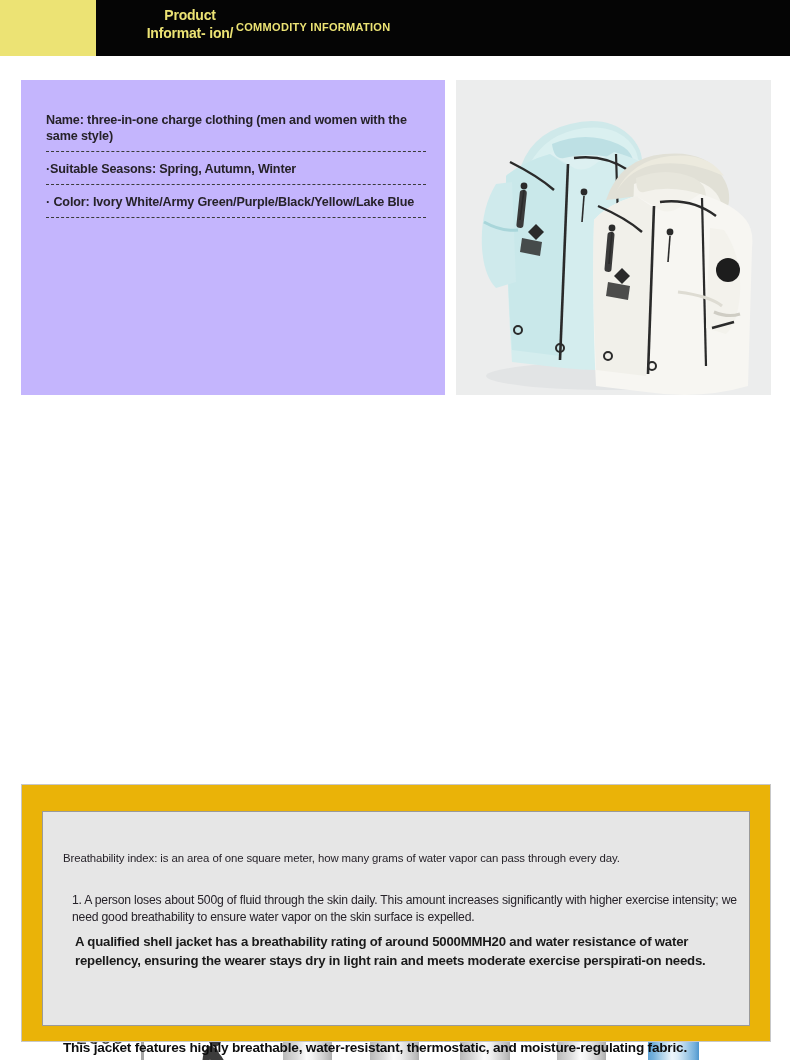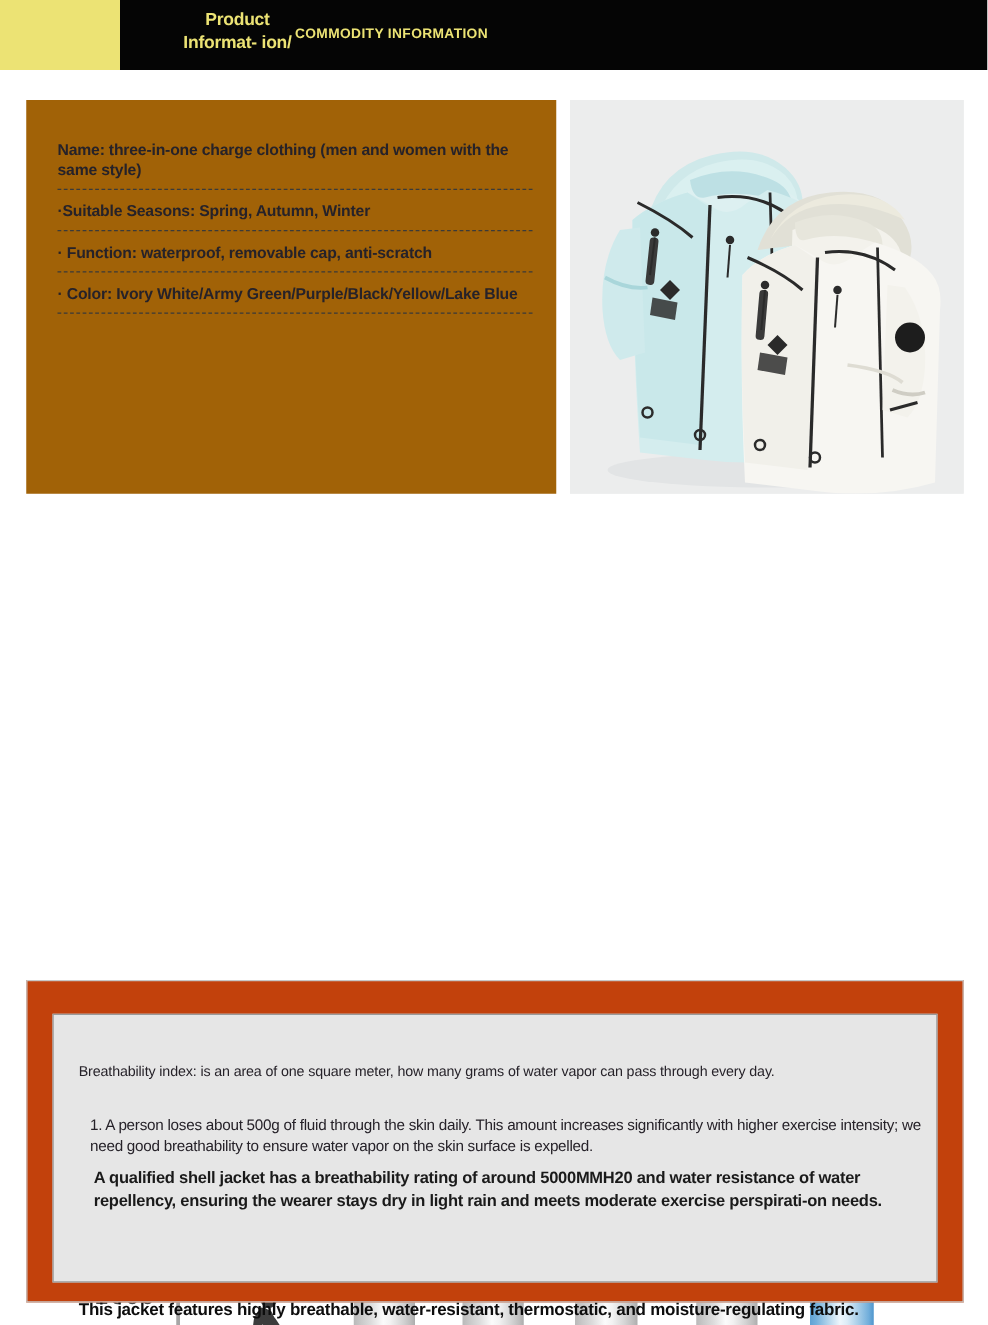--- a/index.html
+++ b/index.html
@@ -23,21 +23,21 @@
     text-align: center;
   }
   .header-sub {
     position: absolute; left: 236px; top: 21px;
     color: #ece374; font-size: 11px; font-weight: bold; letter-spacing: 0.3px; text-align: right;
   }
 
   
   .info-panel {
     position: absolute; left: 21px; top: 80px; width: 424px; height: 315px;
-    background: #a16207;
+    background: #c4b5fd;
   }
   .info-list { position: absolute; left: 25px; top: 32px; width: 470px; }
   .info-row { margin-bottom: 0px; }
   .info-text {
     font-size: 12.6px; font-weight: bold; line-height: 16px;
     color: #262229; letter-spacing: -0.15px; white-space: pre-wrap;
   }
   .info-dash {
     height: 1px; margin: 7px 0 9px 0; width: 380px;
     border-top: 1.6px dashed #3a3a3a;
@@ -82,21 +82,21 @@
 
   .icon-top { position: absolute; }
   .bar-toptext {
     position: absolute; font-size: 16px; font-weight: bold; color: #111;
     text-align: center;
   }
 
   
   .bottom-panel {
     position: absolute; left: 21px; top: 784px; width: 750px; height: 258px;
-    background: #c2410c; border: 1px solid #c7c7c7;
+    background: #eab308; border: 1px solid #c7c7c7;
   }
   .inner-box {
     position: absolute; left: 20px; top: 26px; width: 708px; height: 215px;
     border: 1px solid #9a9a9a; background: #e6e6e6;
   }
   .b-line1 {
     position: absolute; left: 20px; top: 40px; width: 670px;
     font-size: 11.4px; color: #262229; letter-spacing: -0.1px; font-weight: 500;
   }
   .b-para1 {
@@ -131,24 +131,20 @@
       <div class="info-row wide">
         <div class="info-text">Name: three-in-one charge clothing (men and women with the
 same style)</div>
         <div class="info-dash"></div>
       </div>
       <div class="info-row">
         <div class="info-text">·Suitable Seasons: Spring, Autumn, Winter</div>
         <div class="info-dash"></div>
       </div>
       <div class="info-row">
-        <div class="info-text">· Function: waterproof, removable cap, anti-scratch</div>
-        <div class="info-dash"></div>
-      </div>
-      <div class="info-row">
         <div class="info-text">· Color: Ivory White/Army Green/Purple/Black/Yellow/Lake Blue</div>
         <div class="info-dash"></div>
       </div>
     </div>
   </div>
 
   <div class="img-panel">
     <svg width="315" height="315" viewBox="0 0 315 315">
       <rect x="0" y="0" width="315" height="315" fill="#eceded"></rect>
       <ellipse cx="160" cy="296" rx="130" ry="14" fill="#e2e4e5"></ellipse>

